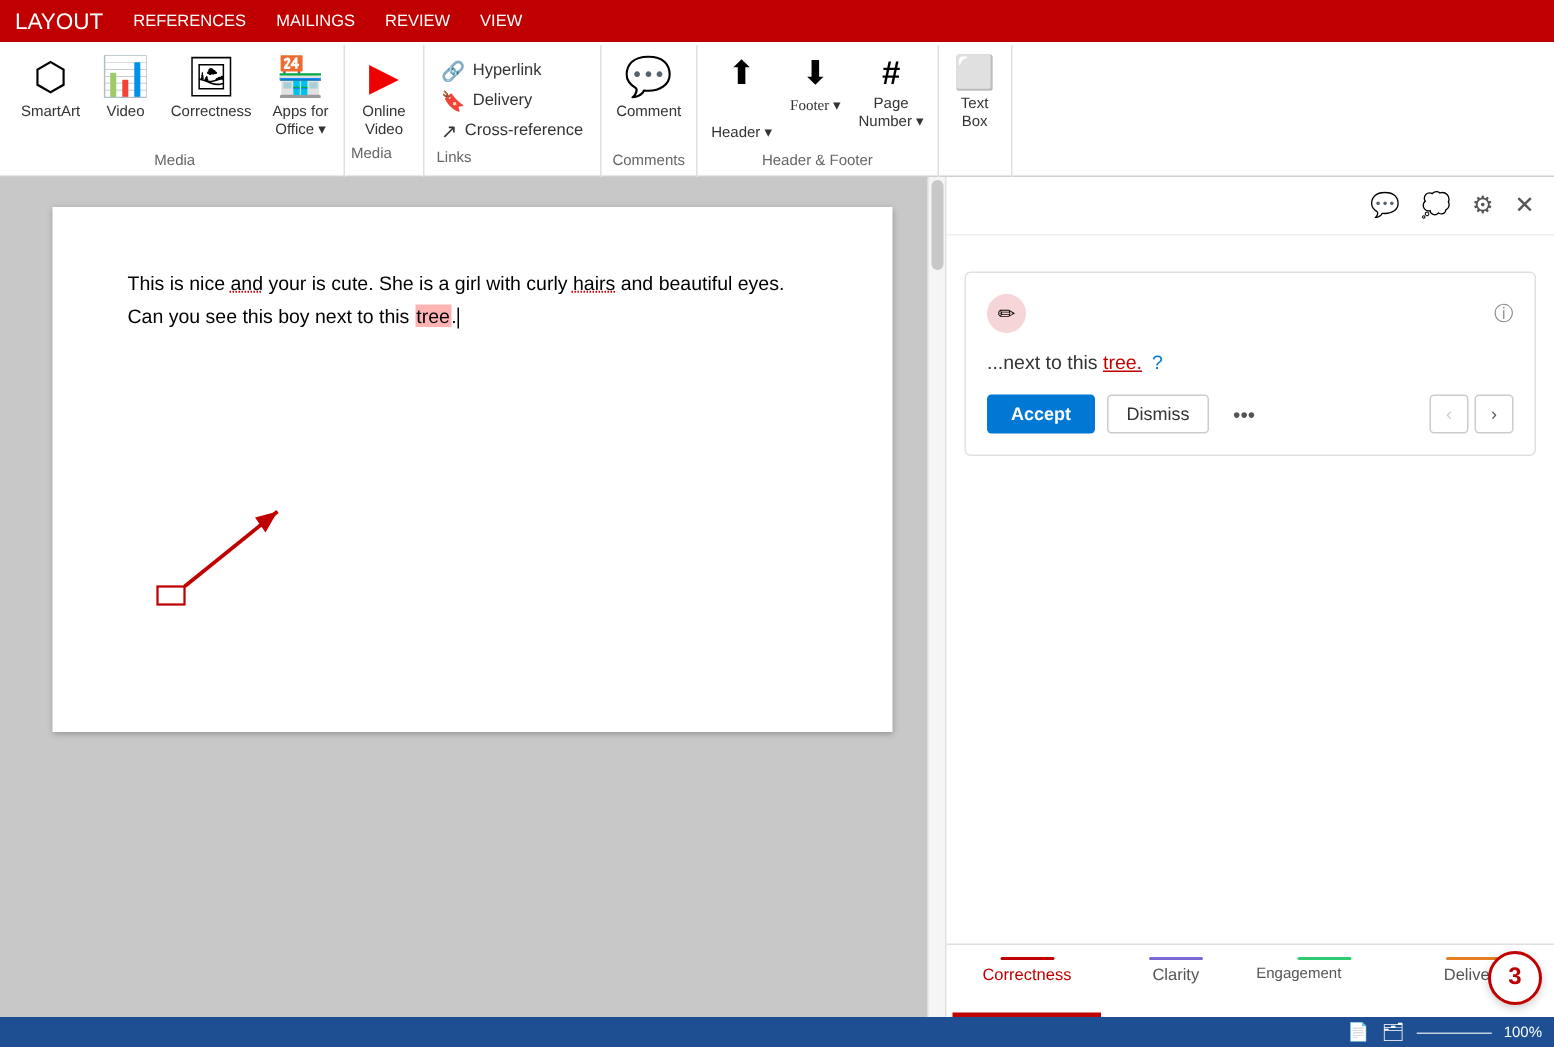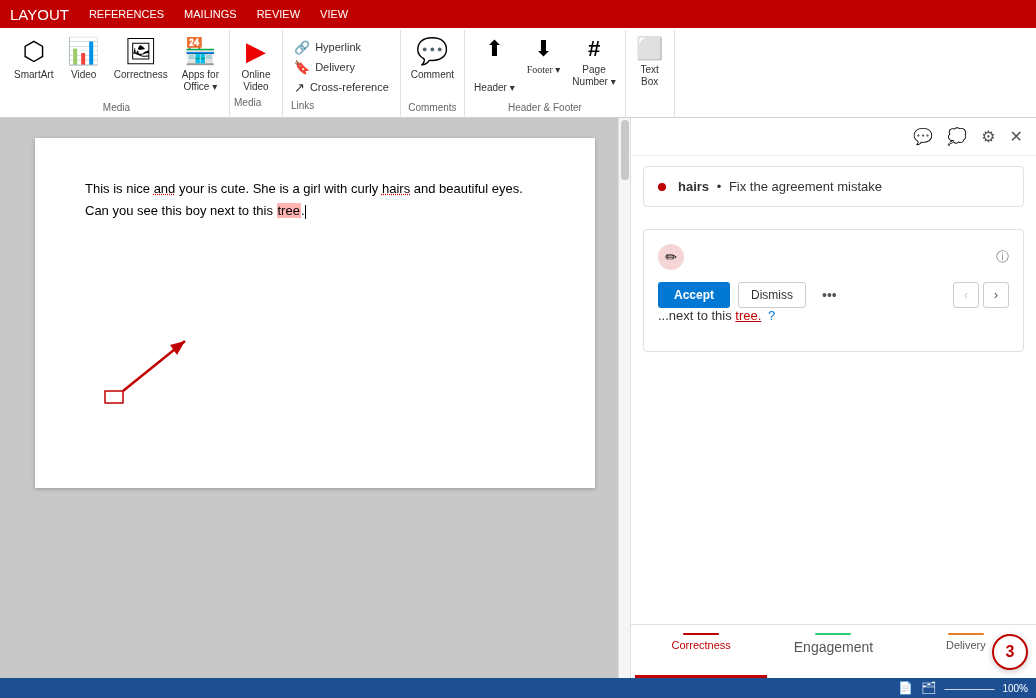--- a/index.html
+++ b/index.html
@@ -154,60 +154,56 @@
       <div style="display:flex;align-items:center;justify-content:flex-end;padding:6px 10px;border-bottom:1px solid #eee;gap:8px;">
         <span style="font-size:16px;color:#555;cursor:pointer;padding:3px;border-radius:3px;">💬</span>
         <span style="font-size:16px;color:#555;cursor:pointer;padding:3px;border-radius:3px;">💭</span>
         <span style="font-size:16px;color:#555;cursor:pointer;padding:3px;border-radius:3px;">⚙</span>
         <span style="font-size:16px;color:#555;cursor:pointer;padding:3px;border-radius:3px;">✕</span>
       </div>
 
       <div style="padding:10px 12px;">
 
 
-        <div style="display:flex;align-items:center;padding:12px 14px;border:1px solid #e0e0e0;border-radius:4px;margin-bottom:8px;cursor:pointer;background:#fff;">
-          <div style="width:8px;height:8px;background:#c00000;border-radius:50%;margin-right:12px;flex-shrink:0;"></div>
-          <span style="font-size:13px;color:#333;">
-            <strong>hairs</strong>
-            <span style="margin:0 4px;">•</span>
-            <span>Fix the agreement mistake</span>
-          </span>
-        </div>
 
       </div>
 
       <div style="margin:4px 12px;border:1px solid #e0e0e0;border-radius:4px;padding:14px;">
         <div style="display:flex;align-items:center;gap:8px;margin-bottom:12px;">
           <div style="width:26px;height:26px;background:#f5d5d5;border-radius:50%;display:flex;align-items:center;justify-content:center;font-size:14px;">✏</div>
           <span style="font-size:13px;color:#888;margin-left:auto;cursor:pointer;">ⓘ</span>
+        </div>
+        <div style="font-size:13px;color:#333;margin-bottom:14px;">
+          <span>...next to this </span><span style="color:#c00000;cursor:pointer;text-decoration:underline;">tree.</span>
+          <span style="color:#0078d4;margin-left:3px;">?</span>
         </div>
         <div style="display:flex;align-items:center;gap:8px;">
           <button style="background:#0078d4;color:#fff;border:none;padding:6px 16px;border-radius:3px;cursor:pointer;font-size:12px;font-weight:600;">Accept</button>
           <button style="background:transparent;color:#333;border:1px solid #ccc;padding:5px 12px;border-radius:3px;cursor:pointer;font-size:12px;">Dismiss</button>
           <button style="background:transparent;border:none;color:#555;cursor:pointer;font-size:14px;padding:4px 8px;border-radius:3px;">•••</button>
           <div style="margin-left:auto;display:flex;gap:4px;">
             <button style="background:transparent;border:1px solid #ccc;border-radius:3px;width:26px;height:26px;cursor:pointer;display:flex;align-items:center;justify-content:center;font-size:12px;color:#ccc;">‹</button>
             <button style="background:transparent;border:1px solid #ccc;border-radius:3px;width:26px;height:26px;cursor:pointer;display:flex;align-items:center;justify-content:center;font-size:12px;color:#555;">›</button>
           </div>
         </div>
-        <div style="font-size:13px;color:#333;margin-bottom:14px;">
-          <span>...next to this </span><span style="color:#c00000;cursor:pointer;text-decoration:underline;">tree.</span>
-          <span style="color:#0078d4;margin-left:3px;">?</span>
-        </div>
       </div>
 
       <div style="flex:1;"></div>
 
       <div style="border-top:1px solid #e0e0e0;padding:0 4px;">
         <div style="display:flex;">
           <div style="flex:1;text-align:center;padding:8px 4px 6px;font-size:11px;color:#c00000;cursor:pointer;border-bottom:3px solid #c00000;">
             <div style="height:2px;background:#c00000;border-radius:1px;margin:0 auto 4px;width:36px;"></div>
             <span>Correctness</span>
           </div>
-          <div style="flex:1;text-align:center;padding:8px 4px 20px;font-size:14px;color:#555;cursor:pointer;border-bottom:3px solid transparent;">
+          <div style="flex:1;text-align:center;padding:8px 4px 6px;font-size:11px;color:#555;cursor:pointer;border-bottom:3px solid transparent;">
+            <div style="height:2px;background:#7b68d4;border-radius:1px;margin:0 auto 4px;width:36px;"></div>
+            <span>Clarity</span>
+          </div>
+          <div style="flex:1;text-align:left;padding:8px 4px 20px;font-size:10px;color:#555;cursor:pointer;border-bottom:3px solid transparent;">
             <div style="height:2px;background:#2ecc71;border-radius:1px;margin:0 auto 4px;width:36px;"></div>
             <span>Engagement</span>
           </div>
           <div style="flex:1;text-align:center;padding:8px 4px 6px;font-size:11px;color:#555;cursor:pointer;border-bottom:3px solid transparent;">
             <div style="height:2px;background:#e67e22;border-radius:1px;margin:0 auto 4px;width:36px;"></div>
             <span>Delivery</span>
           </div>
         </div>
       </div>
 

